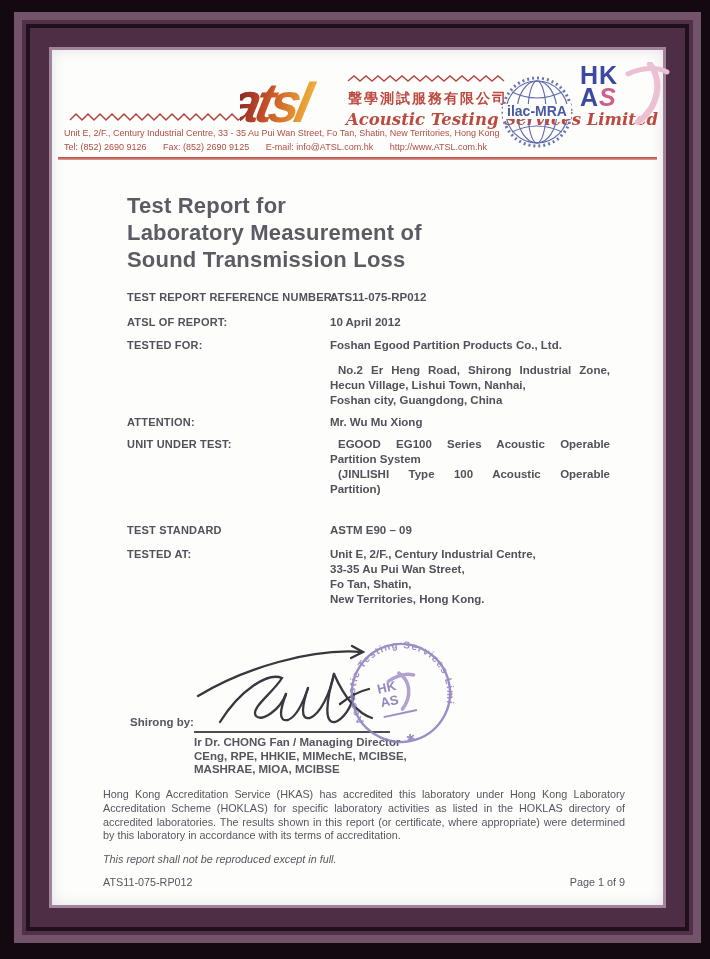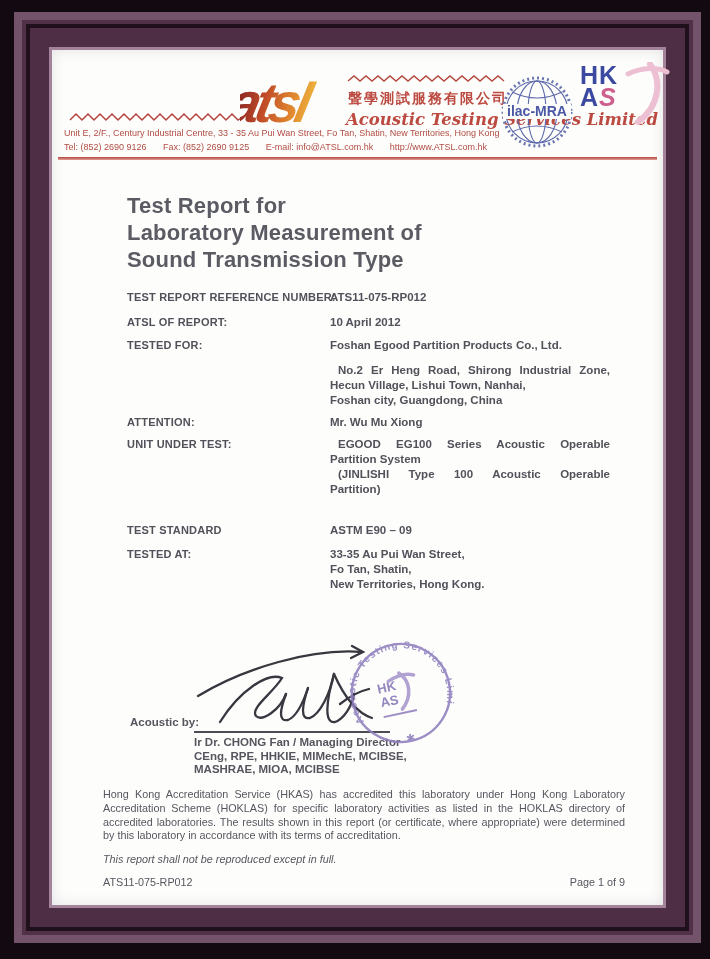--- a/index.html
+++ b/index.html
@@ -138,21 +138,21 @@
     <span>Fax: (852) 2690 9125</span><span class="gap"></span>
     <span>E-mail: info@ATSL.com.hk</span><span class="gap"></span>
     <span>http://www.ATSL.com.hk</span>
   </div>
 
   <div class="redline"></div>
 
   <div class="title">
     <div>Test Report for</div>
     <div>Laboratory Measurement of</div>
-    <div>Sound Transmission Type</div>
+    <div>Sound Transmission Loss</div>
   </div>
 
   <div class="details">
     <div class="drow mb10">
       <div class="dlabel">TEST REPORT REFERENCE NUMBER:</div>
       <div class="dvalue">
           <div class="dline">ATS11-075-RP012</div>
         </div>
     </div>
     <div class="drow mb8">
@@ -187,28 +187,29 @@
     </div>
     <div class="drow mb9">
       <div class="dlabel">TEST STANDARD</div>
       <div class="dvalue">
           <div class="dline">ASTM E90 – 09</div>
         </div>
     </div>
     <div class="drow">
       <div class="dlabel">TESTED AT:</div>
       <div class="dvalue">
+        <div class="dline">Unit E, 2/F., Century Industrial Centre,</div>
         <div class="dline">33-35 Au Pui Wan Street,</div>
         <div class="dline">Fo Tan, Shatin,</div>
         <div class="dline">New Territories, Hong Kong.</div>
       </div>
     </div>
   </div>
 
-  <div class="approved-label">Acoustic by:</div>
+  <div class="approved-label">Shirong by:</div>
 
   <svg class="sig" width="205" height="92" viewBox="0 0 205 92">
     <g fill="none" stroke="#37373f" stroke-width="2.3" stroke-linecap="round">
       <path d="M6,52 C52,24 120,4 170,8"></path>
       <path d="M160,2 L171,8 L159,14"></path>
       <path d="M28,78 C48,46 76,28 90,34 C80,50 58,64 64,72 C70,78 88,66 94,50"></path>
       <path d="M94,50 C88,66 86,78 96,76 C106,72 112,56 116,44"></path>
       <path d="M116,44 C110,62 108,76 118,74 C128,70 138,50 142,30"></path>
       <path d="M142,30 C134,58 132,80 143,78 C152,75 160,62 162,50"></path>
       <path d="M142,30 C150,48 162,68 180,74"></path>

